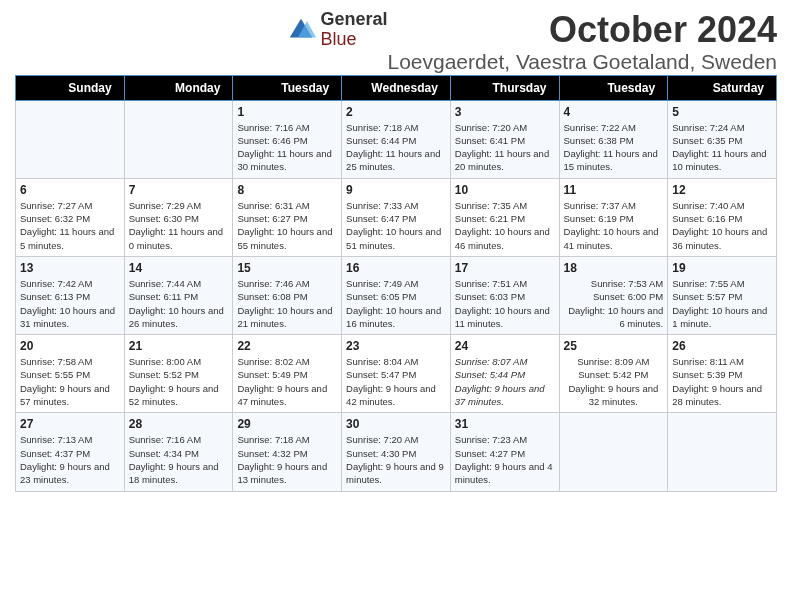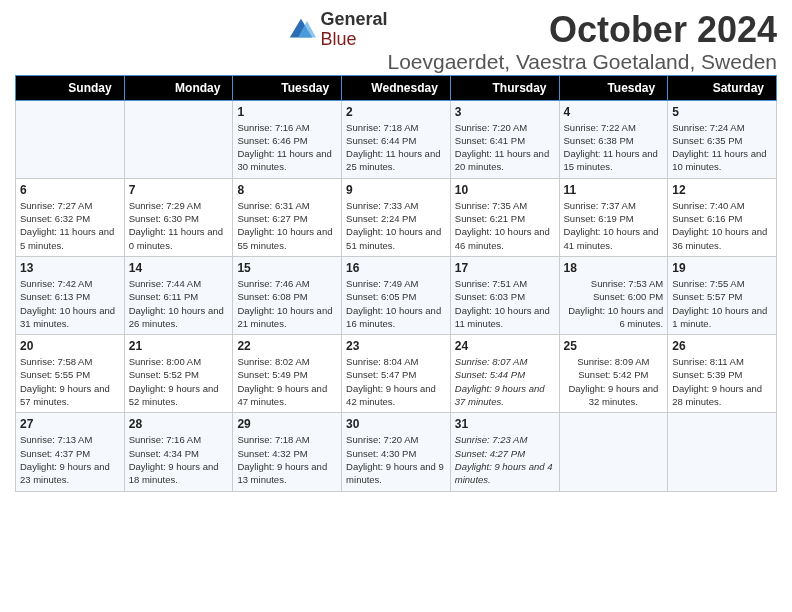--- a/index.html
+++ b/index.html
@@ -178,21 +178,21 @@
         </td>
         <td>
           <span class="day-num">8</span>
           <div class="day-info" style="white-space: pre-line;">Sunrise: 6:31 AM
 Sunset: 6:27 PM
 Daylight: 10 hours and 55 minutes.</div>
         </td>
         <td>
           <span class="day-num">9</span>
           <div class="day-info" style="white-space: pre-line;">Sunrise: 7:33 AM
-Sunset: 2:24 PM
+Sunset: 6:47 PM
 Daylight: 10 hours and 51 minutes.</div>
         </td>
         <td>
           <span class="day-num">10</span>
           <div class="day-info" style="white-space: pre-line;">Sunrise: 7:35 AM
 Sunset: 6:21 PM
 Daylight: 10 hours and 46 minutes.</div>
         </td>
         <td>
           <span class="day-num">11</span>
@@ -315,21 +315,21 @@
 Daylight: 9 hours and 13 minutes.</div>
         </td>
         <td>
           <span class="day-num">30</span>
           <div class="day-info" style="white-space: pre-line;">Sunrise: 7:20 AM
 Sunset: 4:30 PM
 Daylight: 9 hours and 9 minutes.</div>
         </td>
         <td>
           <span class="day-num">31</span>
-          <div class="day-info" style="white-space: pre-line; font-style: italic;">Sunrise: 7:23 AM
+          <div class="day-info" style="white-space: pre-line;">Sunrise: 7:23 AM
 Sunset: 4:27 PM
 Daylight: 9 hours and 4 minutes.</div>
         </td>
         <td class="empty-cell"></td>
         <td class="empty-cell"></td>
       </tr>
     </tbody>
 </table>
 
 </body></html>

